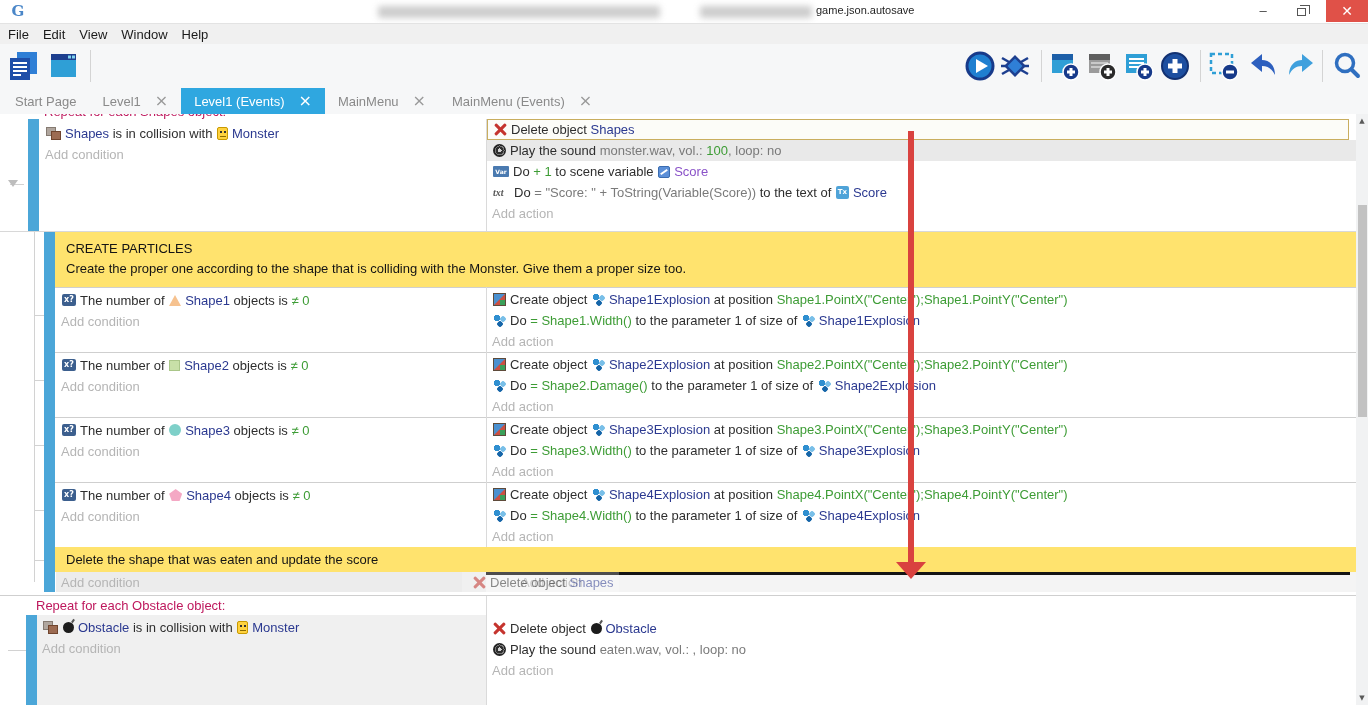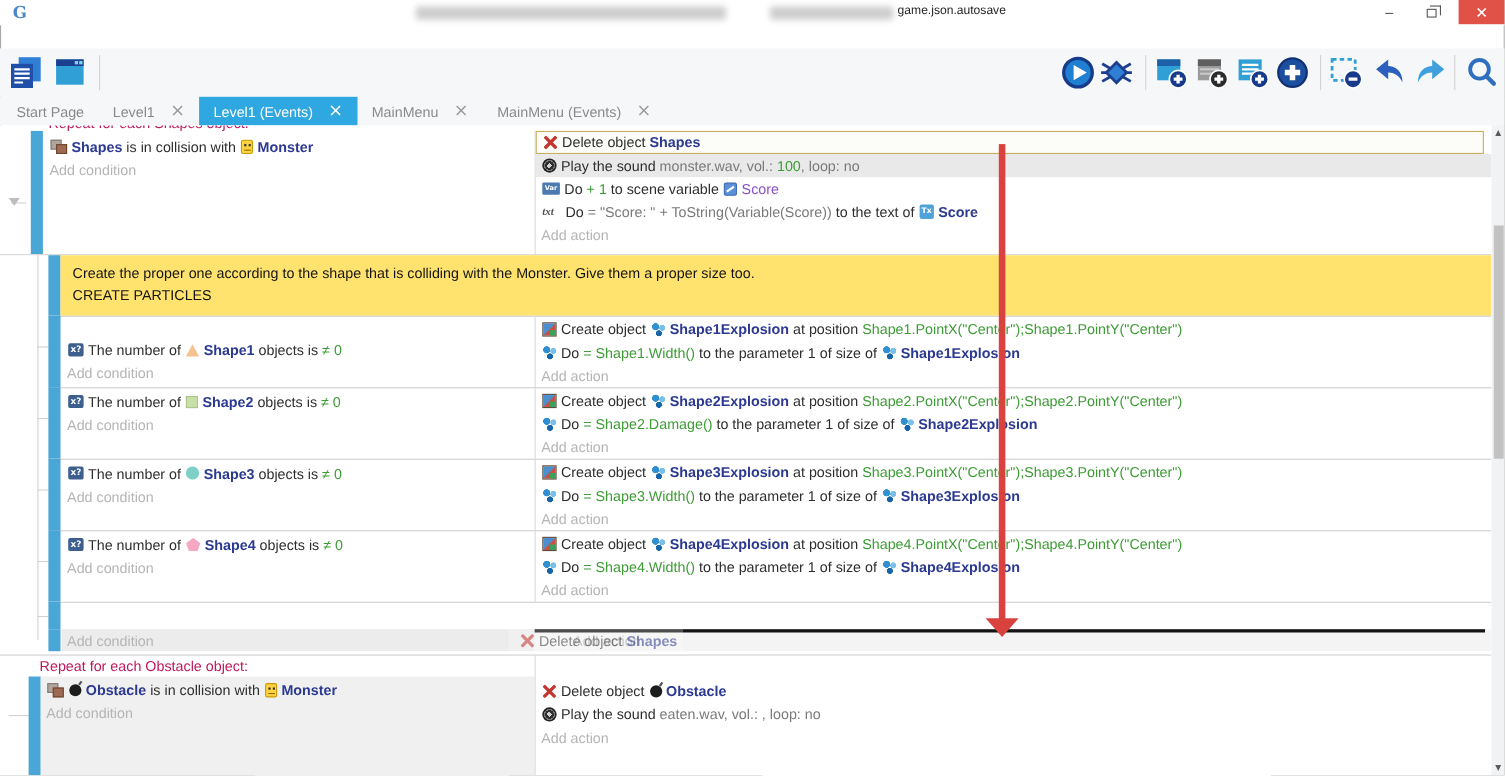--- a/index.html
+++ b/index.html
@@ -37,21 +37,21 @@
   .tab .tab-close::before{content:"×";font-size:16px;line-height:10px}
   .tab.active{background:#2fa7e0;color:#fff}
   .tab.active .tab-close{color:#fff}
 
   
   #sheet{position:absolute;left:0;top:114px;width:1356px;height:591px;background:#fff;overflow:hidden;font-size:13px}
   .abs{position:absolute}
   .bar{position:absolute;width:11px;background:#4ba6d8}
   .row{height:21px;line-height:21px;white-space:nowrap;padding-left:5px;font-size:13px;color:#2e2e2e;overflow:hidden}
   .row .seg-t{color:#2e2e2e}
-  .row .seg-obj{font-weight:bold;color:#2b3990}
+  .row .seg-obj{font-weight:normal;color:#2b3990}
   .row .seg-expr{color:#3d9c35}
   .row .seg-param{color:#7a7a7a}
   .row .seg-var{color:#8a52c8}
   .row.add{color:#b5b5b5}
   .row.add .seg-add{color:#b5b5b5}
   .row.selected{background:#fcfcf8;border:1px solid #c9ae5f;margin-right:7px;line-height:19px}
   .row.shaded{background:#e9e9e9}
   .cell-act{border-left:1px solid #dadada}
   .evt-sep{border-top:1px solid #cfcfcf}
   .comment{background:#ffe36e;color:#141414;padding-left:11px;overflow:hidden}
@@ -113,20 +113,27 @@
   <div id="titlebar">
     <div id="app-logo">G</div>
     <div class="redact" id="redact1"></div>
     <div class="redact" id="redact2"></div>
     <div id="title-text">game.json.autosave</div>
     <div class="winbtn" id="btn-min">–</div>
     <div class="winbtn" id="btn-restore"><span class="rbox"></span></div>
     <div class="winbtn" id="btn-close">✕</div>
   </div>
 
+  <div id="menubar">
+      <div class="menu-item">File</div>
+      <div class="menu-item">Edit</div>
+      <div class="menu-item">View</div>
+      <div class="menu-item">Window</div>
+      <div class="menu-item">Help</div>
+    </div>
 
   <div id="toolbar">
     <div class="tbtn" style="left:6px;top:49px">
       <svg width="32" height="32">
           <rect x="10" y="2" width="20" height="22" fill="#2f7fd6"></rect>
           <rect x="3" y="8" width="20" height="22" fill="#1f4fa8"></rect>
           <g stroke="#fff" stroke-width="2">
             <line x1="6" y1="13" x2="20" y2="13"></line>
             <line x1="6" y1="17" x2="20" y2="17"></line>
             <line x1="6" y1="21" x2="20" y2="21"></line>
@@ -289,27 +296,27 @@
     <div class="tree" style="left:34px;top:118px;width:1px;height:350px"></div>
     <div class="tree" style="left:34px;top:201px;width:10px;height:1px"></div>
     <div class="tree" style="left:34px;top:266px;width:10px;height:1px"></div>
     <div class="tree" style="left:34px;top:331px;width:10px;height:1px"></div>
     <div class="tree" style="left:34px;top:396px;width:10px;height:1px"></div>
     <div class="tree" style="left:34px;top:446px;width:10px;height:1px"></div>
     <div class="tree" style="left:8px;top:536px;width:18px;height:1px"></div>
 
     <div class="bar" style="left:44px;top:118px;height:55px"></div>
     <div class="abs comment" style="left:55px;top:118px;width:1301px;height:55px;padding-top:7px">
+      <div class="c-line">CREATE PARTICLES</div>
       <div class="c-line">Create the proper one according to the shape that is colliding with the Monster. Give them a proper size too.</div>
-      <div class="c-line">CREATE PARTICLES</div>
     </div>
 
     <div class="abs evt-sep" style="left:44px;top:173px;width:1312px;height:0"></div>
     <div class="bar" style="left:44px;top:173px;height:65px"></div>
-    <div class="abs" style="left:56px;top:173px;width:430px;height:65px;padding-top:21px">
+    <div class="abs" style="left:56px;top:173px;width:430px;height:65px;padding-top:3px">
         <div class="row"><span class="ic ic-count"></span><span class="seg-t">The number of </span><span class="ic ic-tri"></span><span class="seg-obj">Shape1</span><span class="seg-t"> objects is </span><span class="seg-expr">≠ 0</span></div>
         <div class="row add"><span class="seg-add">Add condition</span></div>
       </div>
     <div class="abs cell-act" style="left:486px;top:173px;width:870px;height:65px;padding-top:2px">
         <div class="row"><span class="ic ic-create"></span><span class="seg-t">Create object </span><span class="ic ic-particle"></span><span class="seg-obj">Shape1Explosion</span><span class="seg-t"> at position </span><span class="seg-expr">Shape1.PointX("Center");Shape1.PointY("Center")</span></div>
         <div class="row"><span class="ic ic-particle"></span><span class="seg-t">Do </span><span class="seg-expr">= Shape1.Width()</span><span class="seg-t"> to the parameter 1 of size of </span><span class="ic ic-particle"></span><span class="seg-obj">Shape1Explosion</span></div>
         <div class="row add"><span class="seg-add">Add action</span></div>
       </div>
 
     <div class="abs evt-sep" style="left:44px;top:238px;width:1312px;height:0"></div>
@@ -343,20 +350,23 @@
         <div class="row add"><span class="seg-add">Add condition</span></div>
       </div>
     <div class="abs cell-act" style="left:486px;top:368px;width:870px;height:65px;padding-top:2px">
         <div class="row"><span class="ic ic-create"></span><span class="seg-t">Create object </span><span class="ic ic-particle"></span><span class="seg-obj">Shape4Explosion</span><span class="seg-t"> at position </span><span class="seg-expr">Shape4.PointX("Center");Shape4.PointY("Center")</span></div>
         <div class="row"><span class="ic ic-particle"></span><span class="seg-t">Do </span><span class="seg-expr">= Shape4.Width()</span><span class="seg-t"> to the parameter 1 of size of </span><span class="ic ic-particle"></span><span class="seg-obj">Shape4Explosion</span></div>
         <div class="row add"><span class="seg-add">Add action</span></div>
       </div>
 
     <div class="abs evt-sep" style="left:44px;top:433px;width:1312px;height:0"></div>
     <div class="bar" style="left:44px;top:433px;height:25px"></div>
+    <div class="abs comment" style="left:55px;top:433px;width:1301px;height:25px;padding-top:3px">
+      <div class="c-line" style="line-height:19px">Delete the shape that was eaten and update the score</div>
+    </div>
 
     <div class="bar" style="left:44px;top:458px;height:20px"></div>
     <div class="abs" style="left:56px;top:458px;width:430px;height:20px;background:#ececec">
         <div class="row add"><span class="seg-add">Add condition</span></div>
       </div>
     <div class="abs" style="left:486px;top:458px;width:870px;height:20px;background:#f4f4f4;padding-left:30px">
         <div class="row add"><span class="seg-add">Add action</span></div>
       </div>
 
     <div id="insert-line"></div>

